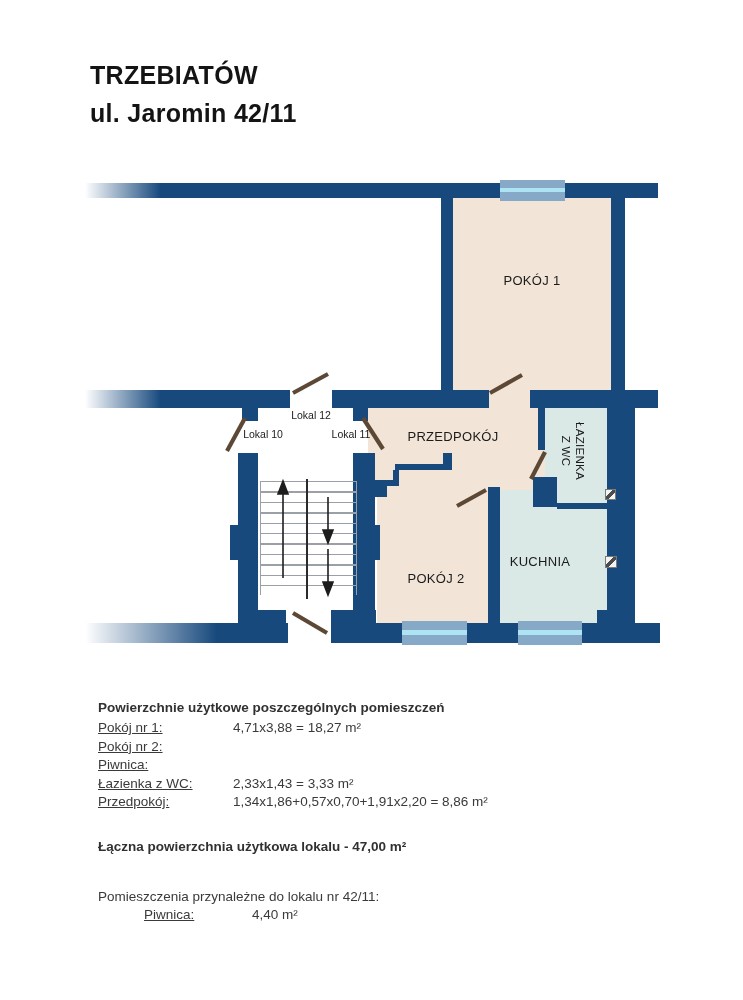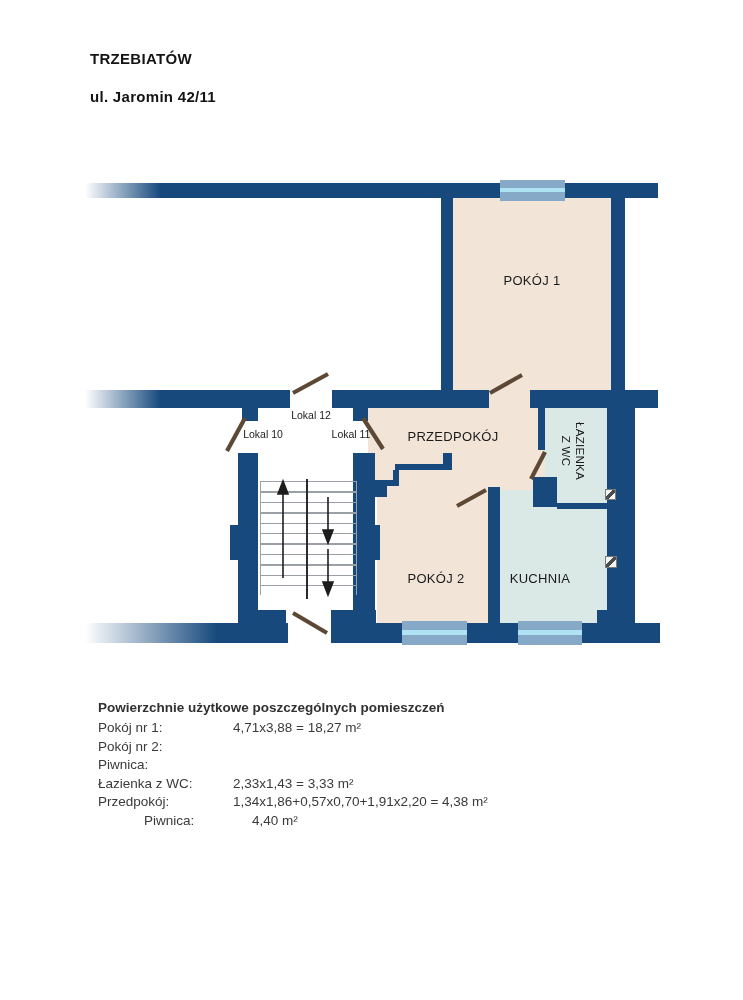--- a/index.html
+++ b/index.html
@@ -1,19 +1,19 @@
 <!DOCTYPE html>
 <html><head>
 <meta charset="utf-8">
 <style>
   :root{ --wall:#17497D; --beige:#F2E5D8; --blue:#DAE8E6; --win1:#87A9C8; --win2:#ADE3F2; --door:#5C4835; }
   html,body{margin:0;padding:0;background:#fff;}
   body{width:743px;height:1000px;position:relative;overflow:hidden;
        font-family:"Liberation Sans","DejaVu Sans",sans-serif;}
-  .title{position:absolute;left:90px;top:40px;font-size:15px;font-weight:bold;
+  .title{position:absolute;left:90px;top:56px;font-size:25px;font-weight:bold;
          color:#141414;line-height:38px;letter-spacing:.3px;}
   .plan{position:absolute;left:85px;top:175px;width:580px;height:470px;}
   .w{position:absolute;background:var(--wall);}
   .fade{background:linear-gradient(to right,rgba(23,73,125,0) 0%,var(--wall) 88%);}
   .fb{position:absolute;background:var(--beige);}
   .fc{position:absolute;background:var(--blue);}
   .win{position:absolute;background:linear-gradient(to bottom,var(--win1) 0 36%,var(--win2) 36% 58%,var(--win1) 58% 100%);}
   .treads{position:absolute;background:repeating-linear-gradient(to bottom,#9aa0a5 0 1.5px,transparent 1.5px 10.4px);
           border-left:1.5px solid #9aa0a5;border-right:1.5px solid #9aa0a5;}
   .divider{position:absolute;background:#2a2a2a;}
@@ -22,21 +22,21 @@
         border:1px solid #7a7a7a;box-sizing:border-box;}
   .lbl{position:absolute;transform:translate(-50%,-50%);font-size:13px;color:#1b1b1b;
        white-space:nowrap;letter-spacing:.3px;}
   .lbl.sm{font-size:10.5px;letter-spacing:0;}
   .lbl.rot{transform:translate(-50%,-50%) rotate(90deg);text-align:center;
            font-size:11.5px;line-height:14px;}
   .overlay{position:absolute;left:0;top:0;pointer-events:none;}
   .areas{position:absolute;left:98px;top:700px;width:580px;color:#3a3a3a;font-size:13.5px;}
   .areas .head{font-weight:bold;color:#313131;margin-bottom:4px;}
   .row{display:flex;line-height:18.6px;}
-  .row .cl{width:135px;flex:none;}
+  .row .cl{width:135px;flex:none;text-decoration:underline;}
   .total{font-weight:bold;color:#313131;margin-top:27px;}
   .anc-head{margin-top:33px;line-height:19px;}
   .row.anc .cl{width:108px;margin-left:46px;}
 </style>
 </head>
 <body>
 
 <div class="title">
   <div>TRZEBIATÓW</div>
   <div>ul. Jaromin 42/11</div>
@@ -118,21 +118,21 @@
     </g>
   </svg>
 
   <div class="lbl" style="left:447px;top:105px">POKÓJ 1</div>
   <div class="lbl" style="left:368px;top:261px">PRZEDPOKÓJ</div>
   <div class="lbl rot" style="left:488px;top:276px">
     <div>ŁAZIENKA</div>
     <div>Z WC</div>
   </div>
   <div class="lbl" style="left:351px;top:403px">POKÓJ 2</div>
-  <div class="lbl" style="left:455px;top:403px">KUCHNIA</div>
+  <div class="lbl" style="left:455px;top:386px">KUCHNIA</div>
   <div class="lbl sm" style="left:226px;top:240px">Lokal 12</div>
   <div class="lbl sm" style="left:178px;top:259px">Lokal 10</div>
   <div class="lbl sm" style="left:266px;top:259px">Lokal 11</div>
 </div>
 
 <div class="areas">
   <div class="head">Powierzchnie użytkowe poszczególnych pomieszczeń</div>
   <div class="row">
     <span class="cl">Pokój nr 1:</span>
     <span>4,71x3,88 = 18,27 m²</span>
@@ -142,19 +142,21 @@
   </div>
   <div class="row">
     <span class="cl">Piwnica:</span>
   </div>
   <div class="row">
     <span class="cl">Łazienka z WC:</span>
     <span>2,33x1,43 = 3,33 m²</span>
   </div>
   <div class="row">
     <span class="cl">Przedpokój:</span>
-    <span>1,34x1,86+0,57x0,70+1,91x2,20 = 4,38 m²</span>
+    <span>1,34x1,86+0,57x0,70+1,91x2,20 = 8,86 m²</span>
   </div>
+  <div class="total">Łączna powierzchnia użytkowa lokalu - 47,00 m²</div>
+  <div class="anc-head">Pomieszczenia przynależne do lokalu nr 42/11:</div>
   <div class="row anc">
     <span class="cl">Piwnica:</span>
     <span>4,40 m²</span>
   </div>
 </div>
 
 </body></html>

